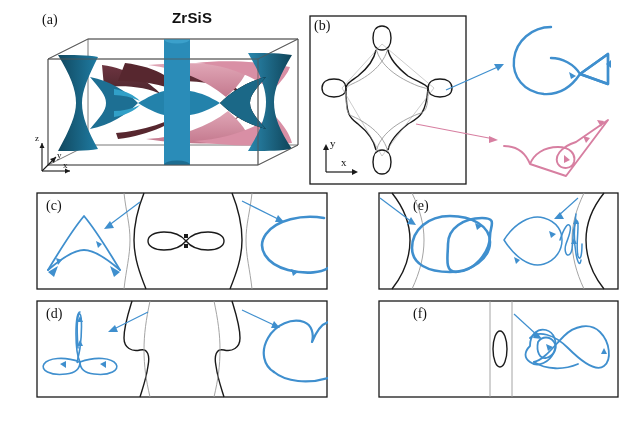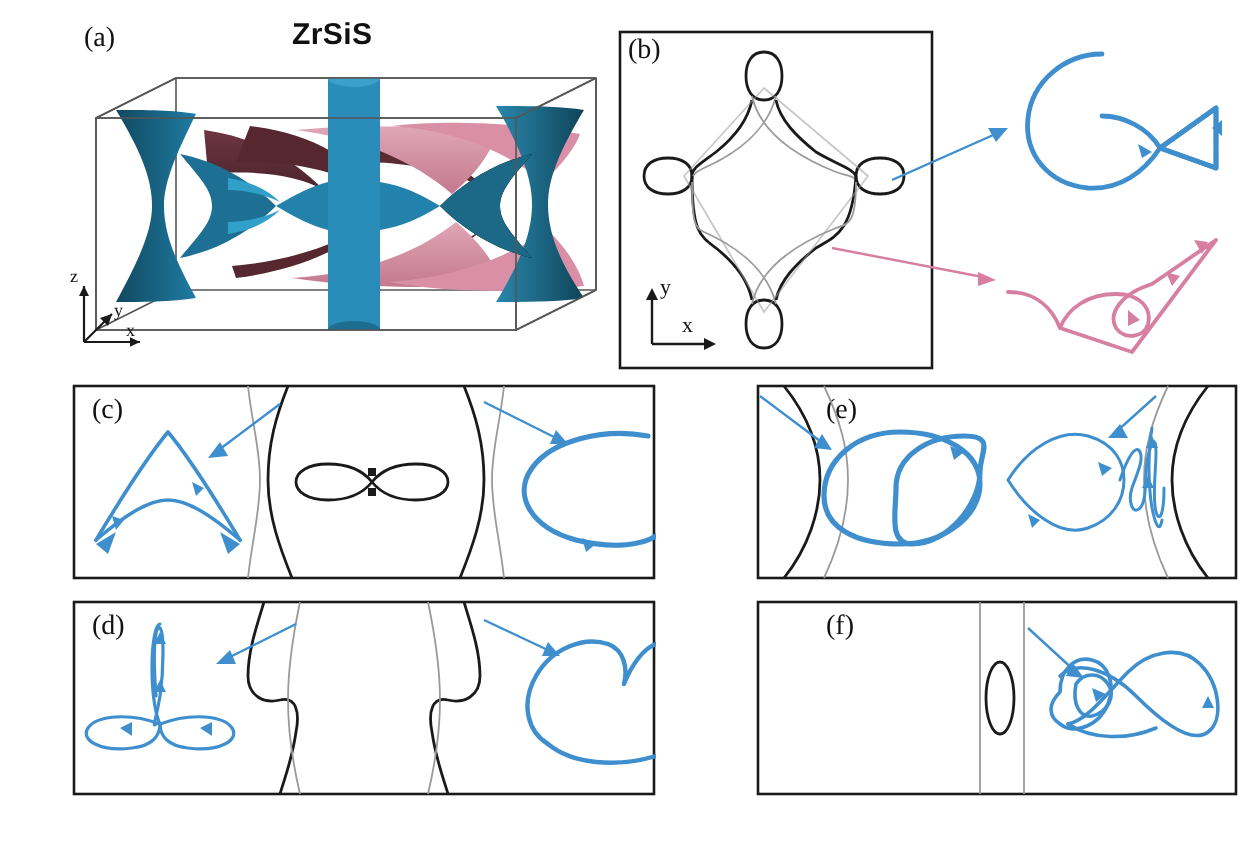--- a/index.html
+++ b/index.html
@@ -17,21 +17,21 @@
   .fsline-thin{fill:none;stroke:#9a9a9a;stroke-width:0.9;}
   .orbit{fill:none;stroke-linecap:round;stroke-linejoin:round;}
   .cellline{fill:none;stroke:#555;stroke-width:0.8;}
 </style>
 </head>
 <body>
 
 <div class="fig">
 
   <div class="panel-label" style="left:42px;top:12px;">(a)</div>
-  <div class="title" style="left:146px;top:9px;">ZrSiS</div>
+  <div class="title" style="left:172px;top:9px;">ZrSiS</div>
 
   <svg width="290" height="160" style="position:absolute;left:30px;top:25px;" viewBox="0 0 290 160">
     <defs>
       <linearGradient id="blueL" x1="0" y1="0" x2="1" y2="0">
         <stop offset="0" stop-color="#11485f"></stop>
           <stop offset="1" stop-color="#1f7ca3"></stop>
       </linearGradient>
       <linearGradient id="blueR" x1="0" y1="0" x2="1" y2="0">
         <stop offset="0" stop-color="#2a87ad"></stop>
           <stop offset="1" stop-color="#0f4459"></stop>

